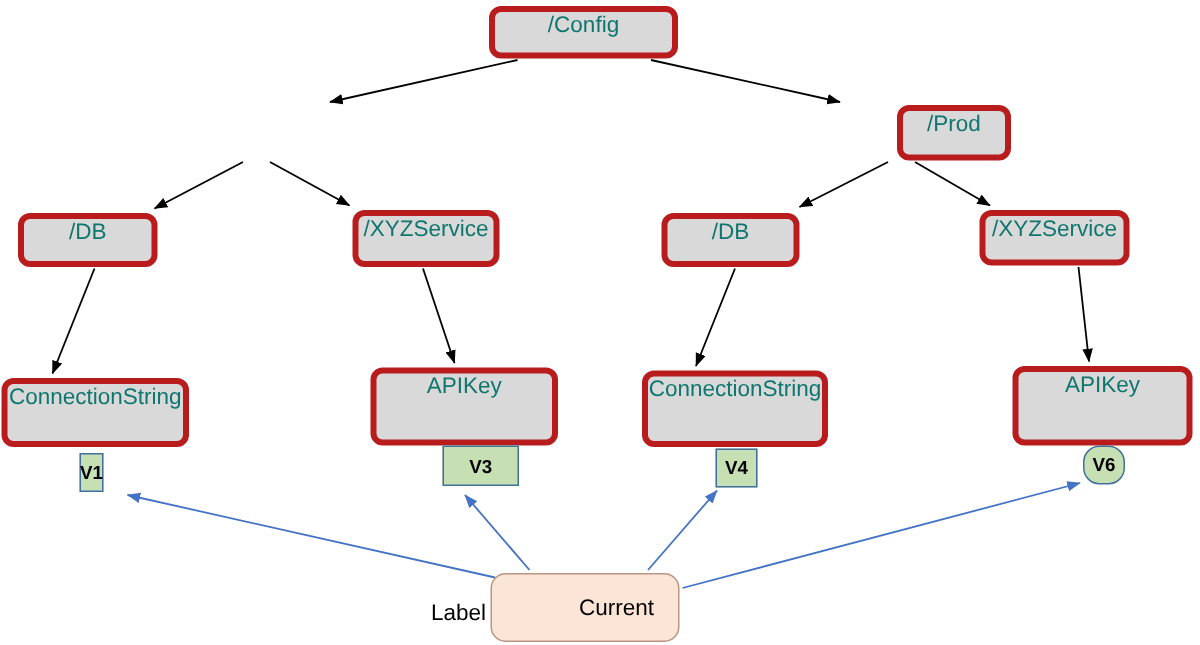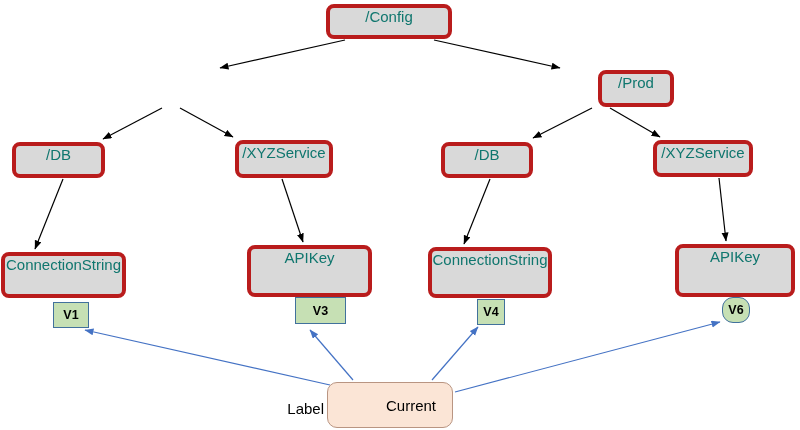--- a/index.html
+++ b/index.html
@@ -126,21 +126,21 @@
   <div class="node" style="left:247px; top:245px; width:125px; height:52px;">
     <span>APIKey</span>
   </div>
   <div class="node" style="left:428px; top:247px; width:124px; height:51px;">
     <span>ConnectionString</span>
   </div>
   <div class="node" style="left:675px; top:244px; width:120px; height:53px;">
     <span>APIKey</span>
   </div>
 
-  <div class="badge" style="left:53px; top:302px; width:36px; height:26px;">
+  <div class="badge" style="left:53px; top:302px; width:16px; height:26px;">
     <span>V1</span>
   </div>
   <div class="badge" style="left:295px; top:297px; width:51px; height:27px;">
     <span>V3</span>
   </div>
   <div class="badge" style="left:477px; top:299px; width:28px; height:26px;text-align:center;">
     <span>V4</span>
   </div>
   <div class="badge" style="left:722px; top:297px; width:28px; height:26px;border-radius:11px;">
     <span>V6</span>

